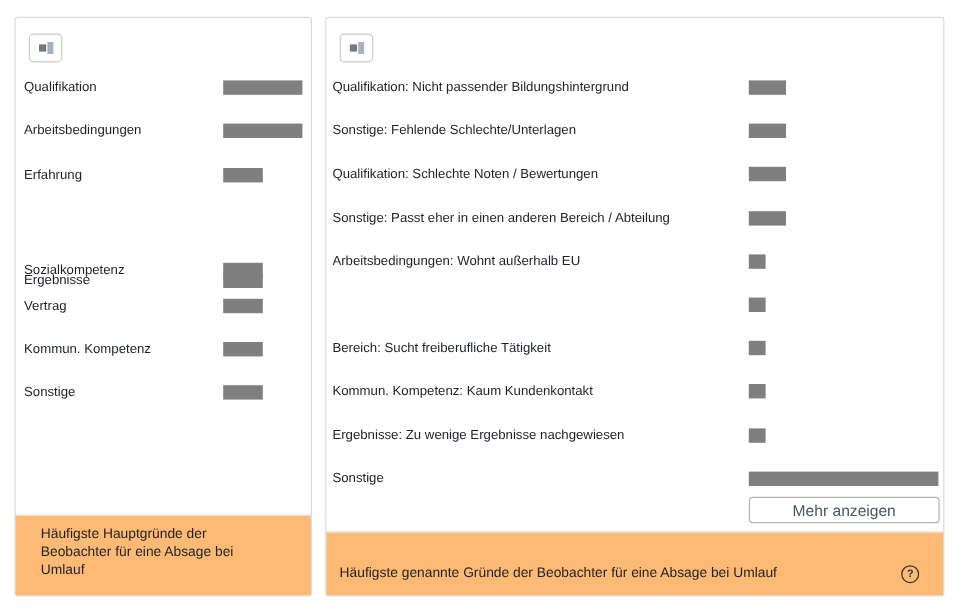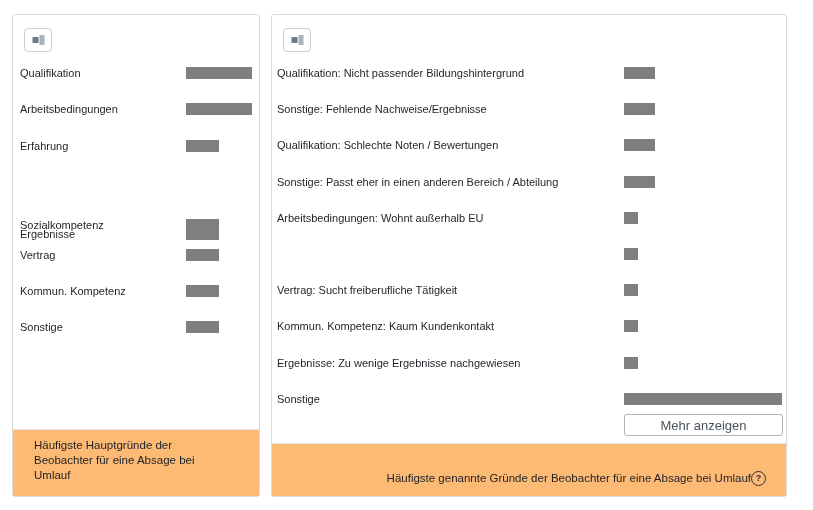--- a/index.html
+++ b/index.html
@@ -28,21 +28,21 @@
   }
   .bar{position:absolute;top:1px;height:12px;background:#7f7f7f;}
 
   .panel-footer{
     position:absolute;left:0;bottom:0;width:100%;box-sizing:border-box;
     background:#fdba74;border-top:1px solid #e5e5e5;
     font-size:11.5px;color:#1d2126;
   }
   #left-footer{height:67px;padding:8px 46px 0 21px;line-height:15px;}
   #right-footer{
-    height:53px;display:flex;align-items:center;justify-content:flex-end;
+    height:53px;display:flex;align-items:center;justify-content:space-between;
     padding:16px 20px 0 11px;
   }
   .show-more{
     position:absolute;left:352px;top:399px;width:159px;height:22px;
     background:#fff;border:1px solid #aeb4ba;border-radius:3px;
     font-family:"Liberation Sans",sans-serif;font-size:13px;color:#4a545e;
     display:flex;align-items:center;justify-content:center;cursor:pointer;
   }
   .help{
     width:13px;height:13px;border:1px solid #30343a;border-radius:50%;
@@ -103,40 +103,40 @@
       <rect x="0.5" y="3" width="6" height="6" fill="#6f7a85"></rect>
       <rect x="7.5" y="1" width="5" height="10" fill="#aab3bb"></rect>
     </svg>
   </button>
   <div class="rows">
       <div class="row" style="top: 51px;">
         <span class="row-label" style="left: 5px;">Qualifikation: Nicht passender Bildungshintergrund</span>
         <div class="bar" style="left: 352px; width: 31px; background: rgb(127, 127, 127);"></div>
       </div>
       <div class="row" style="top: 87.2px;">
-        <span class="row-label" style="left: 5px;">Sonstige: Fehlende Nachweise/Ergebnisse</span>
+        <span class="row-label" style="left: 5px;">Sonstige: Fehlende Schlechte/Unterlagen</span>
         <div class="bar" style="left: 352px; width: 31px; background: rgb(127, 127, 127);"></div>
       </div>
       <div class="row" style="top: 123.4px;">
         <span class="row-label" style="left: 5px;">Qualifikation: Schlechte Noten / Bewertungen</span>
         <div class="bar" style="left: 352px; width: 31px; background: rgb(127, 127, 127);"></div>
       </div>
       <div class="row" style="top: 159.6px;">
         <span class="row-label" style="left: 5px;">Sonstige: Passt eher in einen anderen Bereich / Abteilung</span>
         <div class="bar" style="left: 352px; width: 31px; background: rgb(127, 127, 127);"></div>
       </div>
       <div class="row" style="top: 195.8px;">
         <span class="row-label" style="left: 5px;">Arbeitsbedingungen: Wohnt außerhalb EU</span>
         <div class="bar" style="left: 352px; width: 14px; background: rgb(127, 127, 127);"></div>
       </div>
       <div class="row" style="top: 232px;">
         <div class="bar" style="left: 352px; width: 14px; background: rgb(127, 127, 127);"></div>
       </div>
       <div class="row" style="top: 268.2px;">
-        <span class="row-label" style="left: 5px;">Vertrag: Sucht freiberufliche Tätigkeit</span>
+        <span class="row-label" style="left: 5px;">Bereich: Sucht freiberufliche Tätigkeit</span>
         <div class="bar" style="left: 352px; width: 14px; background: rgb(127, 127, 127);"></div>
       </div>
       <div class="row" style="top: 304.4px;">
         <span class="row-label" style="left: 5px;">Kommun. Kompetenz: Kaum Kundenkontakt</span>
         <div class="bar" style="left: 352px; width: 14px; background: rgb(127, 127, 127);"></div>
       </div>
       <div class="row" style="top: 340.6px;">
         <span class="row-label" style="left: 5px;">Ergebnisse: Zu wenige Ergebnisse nachgewiesen</span>
         <div class="bar" style="left: 352px; width: 14px; background: rgb(127, 127, 127);"></div>
       </div>

